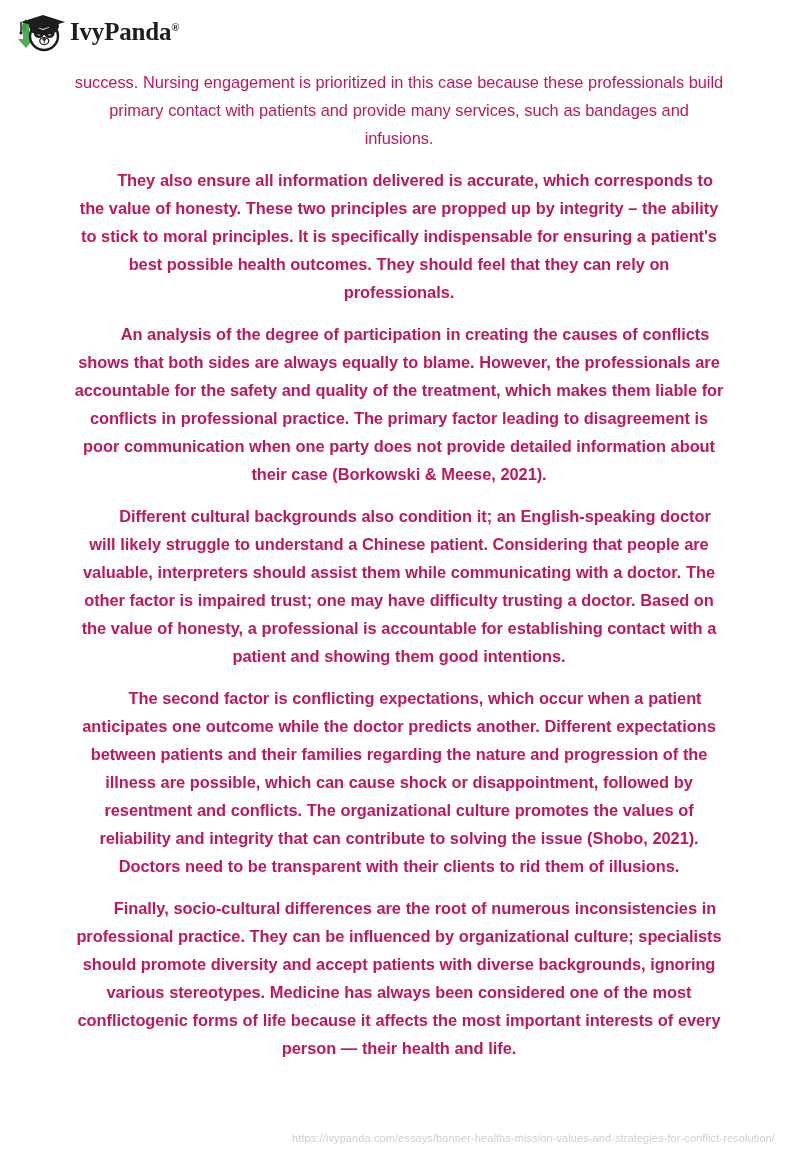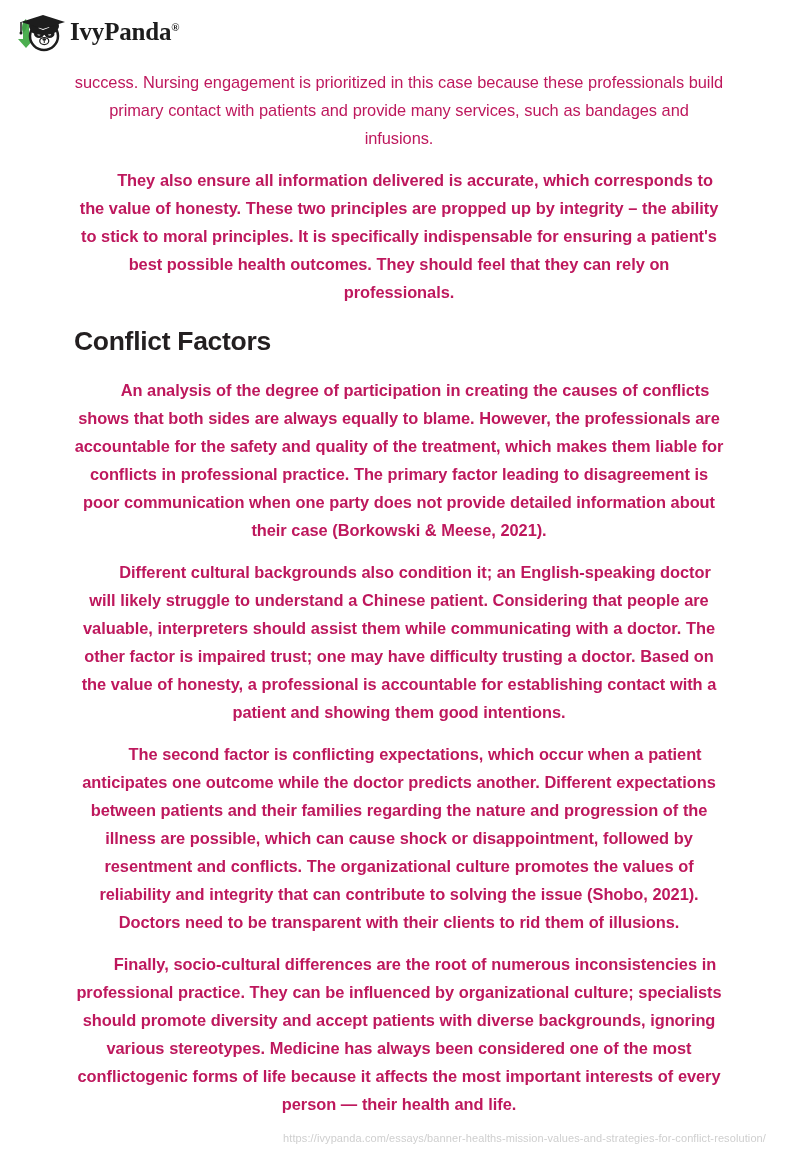--- a/index.html
+++ b/index.html
@@ -98,21 +98,21 @@
     color: #231f20;
     margin: 18px 0 18px 0;
     font-family: "Liberation Sans", sans-serif;
     letter-spacing: -0.3px;
   }
 
   
   .page-footer {
     position: absolute;
     left: 0;
-    right: 34px;
+    right: 25px;
     bottom: 14px;
     text-align: right;
   }
   .footer-url {
     font-size: 11px;
     color: #cfcfcf;
     font-family: "Liberation Sans", sans-serif;
     letter-spacing: 0.1px;
     white-space: nowrap;
   }
@@ -158,21 +158,20 @@
     </div>
 
   </div>
 
   <div class="content">
 
     <p class="para">success. Nursing engagement is prioritized in this case because these professionals build primary contact with patients and provide many services, such as bandages and infusions.</p>
 
     <p class="para indent">They also ensure all information delivered is accurate, which corresponds to the value of honesty. These two principles are propped up by integrity – the ability to stick to moral principles. It is specifically indispensable for ensuring a patient's best possible health outcomes. They should feel that they can rely on professionals.</p>
 
-    <h2 class="section-heading">Conflict Factors</h2>
 
     <p class="para indent">An analysis of the degree of participation in creating the causes of conflicts shows that both sides are always equally to blame. However, the professionals are accountable for the safety and quality of the treatment, which makes them liable for conflicts in professional practice. The primary factor leading to disagreement is poor communication when one party does not provide detailed information about their case (Borkowski &amp; Meese, 2021).</p>
 
     <p class="para indent">Different cultural backgrounds also condition it; an English-speaking doctor will likely struggle to understand a Chinese patient. Considering that people are valuable, interpreters should assist them while communicating with a doctor. The other factor is impaired trust; one may have difficulty trusting a doctor. Based on the value of honesty, a professional is accountable for establishing contact with a patient and showing them good intentions.</p>
 
     <p class="para indent">The second factor is conflicting expectations, which occur when a patient anticipates one outcome while the doctor predicts another. Different expectations between patients and their families regarding the nature and progression of the illness are possible, which can cause shock or disappointment, followed by resentment and conflicts. The organizational culture promotes the values of reliability and integrity that can contribute to solving the issue (Shobo, 2021). Doctors need to be transparent with their clients to rid them of illusions.</p>
 
     <p class="para indent">Finally, socio-cultural differences are the root of numerous inconsistencies in professional practice. They can be influenced by organizational culture; specialists should promote diversity and accept patients with diverse backgrounds, ignoring various stereotypes. Medicine has always been considered one of the most conflictogenic forms of life because it affects the most important interests of every person — their health and life.</p>
 
   </div>

